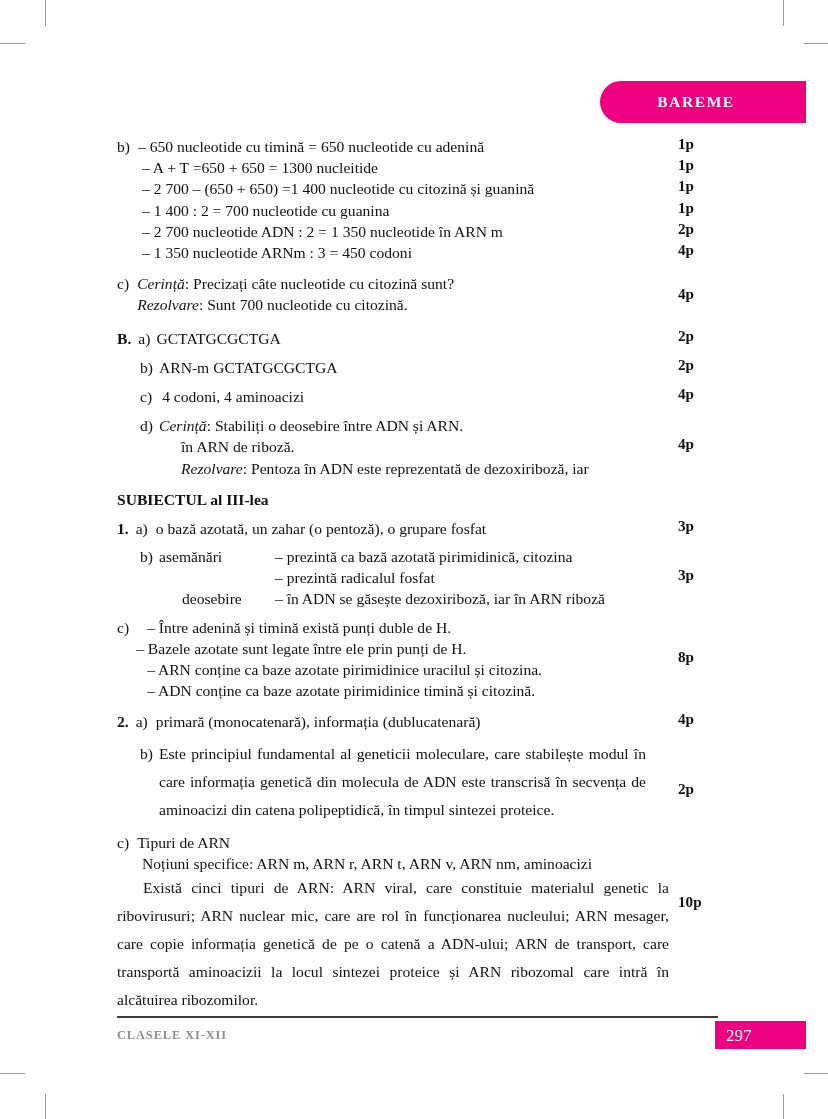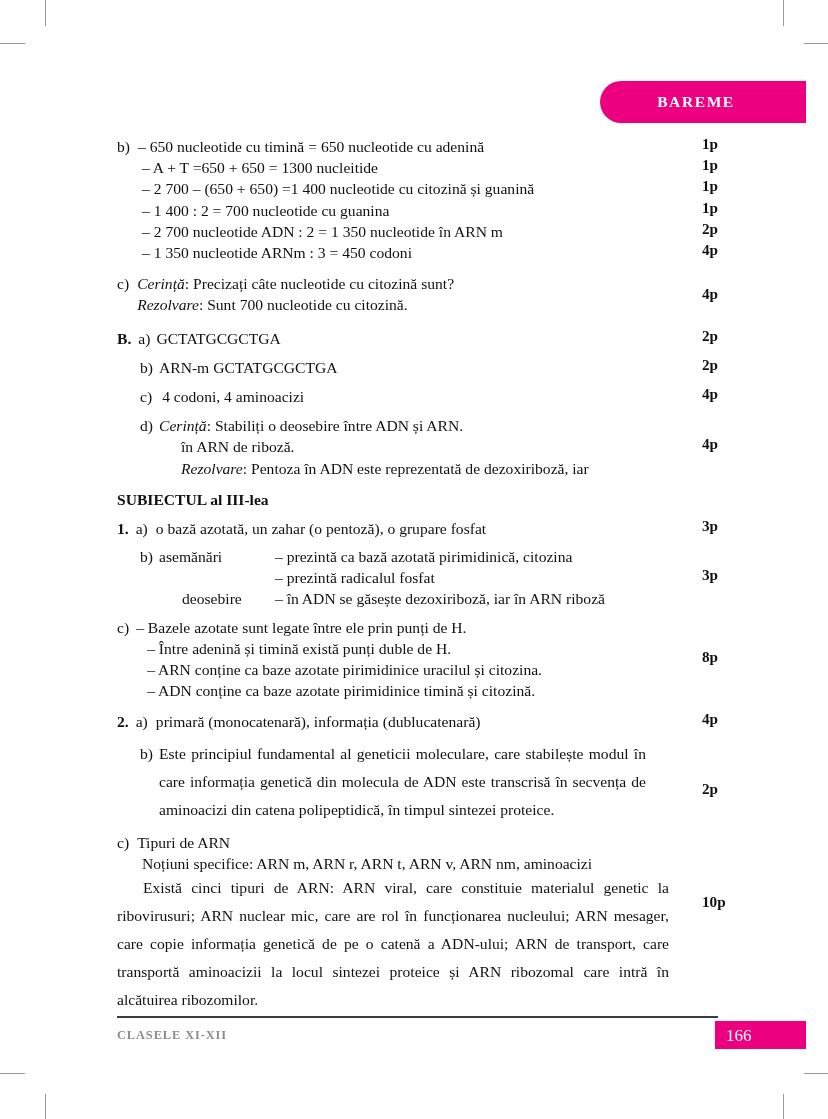--- a/index.html
+++ b/index.html
@@ -77,21 +77,21 @@
     position: relative;
     margin: 0;
     padding: 0;
   }
   .rowtext {
     width: 552px;
     box-sizing: border-box;
   }
   .mark {
     position: absolute;
-    left: 585px;
+    left: 561px;
     width: 60px;
     font-weight: bold;
     font-size: 15.2px;
     text-align: left;
     white-space: nowrap;
   }
 
   .line {
     white-space: nowrap;
     line-height: 21.2px;
@@ -329,22 +329,22 @@
     <div class="mark" style="top:21px;">3p</div>
   </div>
 
   <div class="sp7"></div>
 
   <div class="row">
     <div class="rowtext">
       <div class="hang">
         <span class="tag">c)</span>
         <span class="body" style="padding-left:7px;">
+          <div class="line" style="padding-left:11px;">– Între adenină și timină există punți duble de H.</div>
           <div class="line">– Bazele azotate sunt legate între ele prin punți de H.</div>
-          <div class="line" style="padding-left:11px;">– Între adenină și timină există punți duble de H.</div>
           <div class="line" style="padding-left:11px;">– ARN conține ca baze azotate pirimidinice uracilul și citozina.</div>
           <div class="line" style="padding-left:11px;">– ADN conține ca baze azotate pirimidinice timină și citozină.</div>
         </span>
       </div>
     </div>
     <div class="mark" style="top:32px;">8p</div>
   </div>
 
   <div class="sp10"></div>
 
@@ -383,14 +383,14 @@
       <div class="para" style="text-indent:26px;width:552px;">Există cinci tipuri de ARN: ARN viral, care constituie materialul genetic la ribovirusuri; ARN nuclear mic, care are rol în funcționarea nucleului; ARN mesager, care copie informația genetică de pe o catenă a ADN-ului; ARN de transport, care transportă aminoacizii la locul sintezei proteice și ARN ribozomal care intră în alcătuirea ribozomilor.</div>
     </div>
     <div class="mark" style="top:62px;">10p</div>
   </div>
 
 </div>
 
 <div class="footer-rule"></div>
 <div class="footer-label">CLASELE XI-XII</div>
 <div class="pagebox">
-  <div class="pagenum">166</div>
+  <div class="pagenum">297</div>
 </div>
 
 </body></html>

